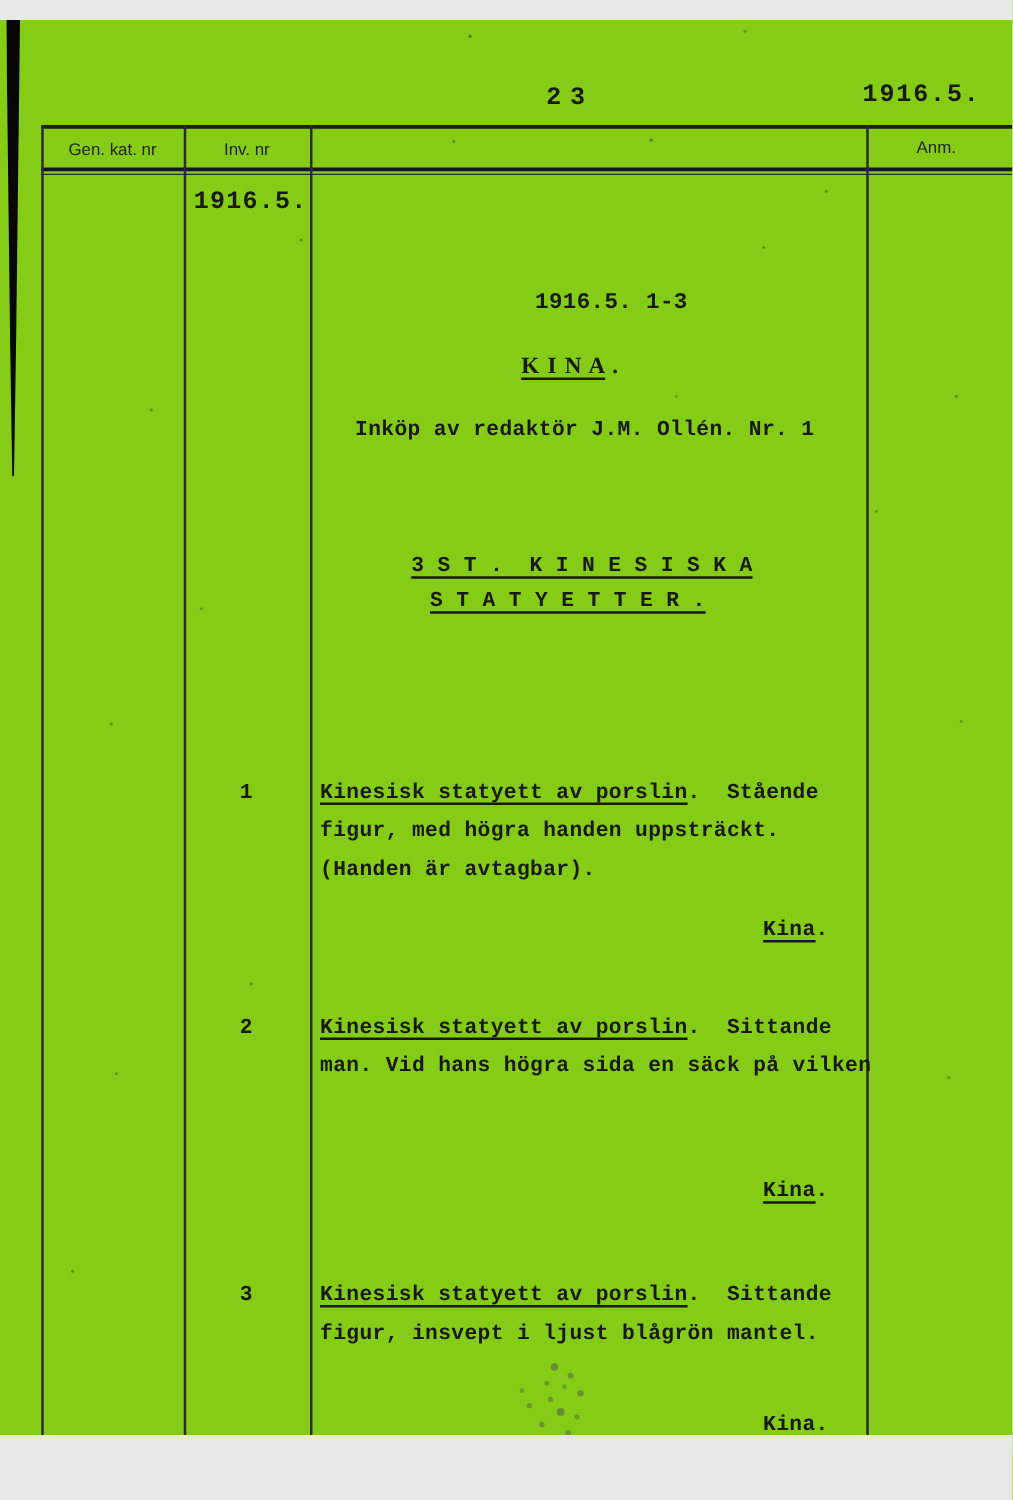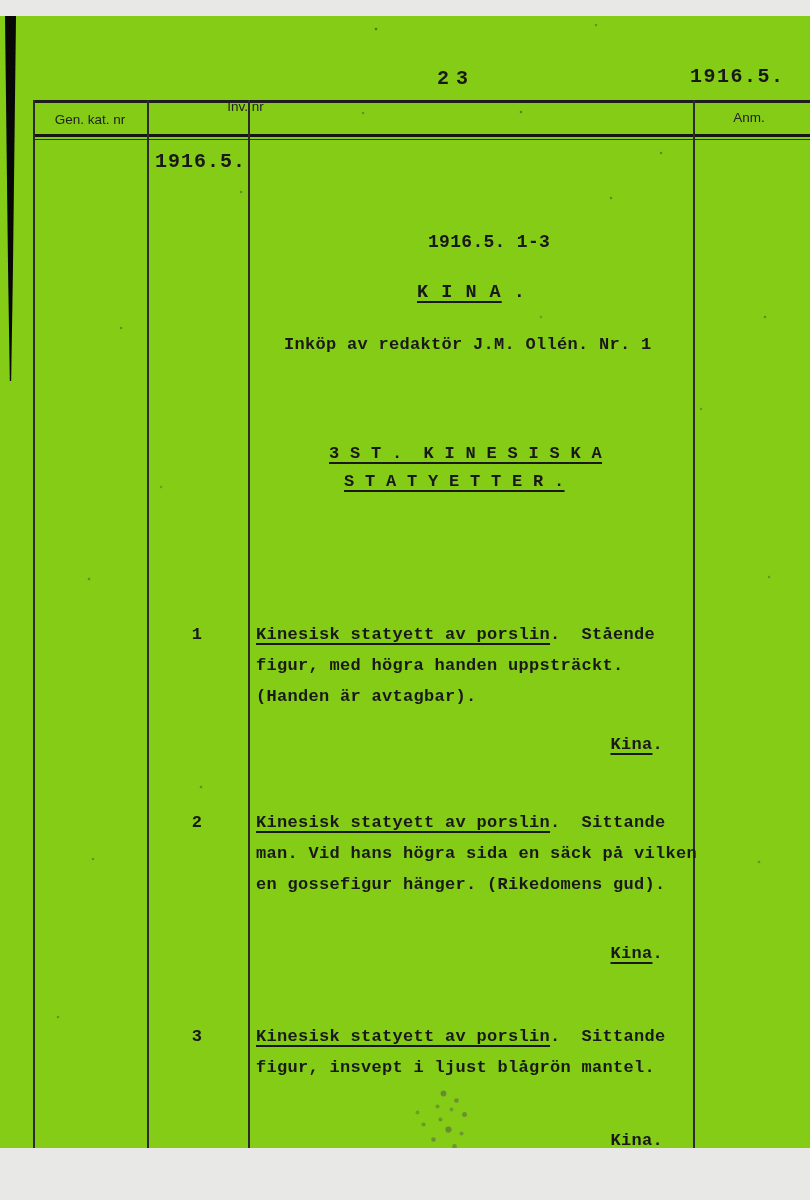--- a/index.html
+++ b/index.html
@@ -31,35 +31,35 @@
   .v-1{left:147px;}
   .v-2{left:248px;}
   .v-3{left:693px;}
   
   .form-label{
     position:absolute;
     font-family:"Liberation Sans","DejaVu Sans",sans-serif;
     font-size:13.5px;color:#222;text-align:center;
   }
   .lbl-gen{left:33px;width:114px;top:96px;}
-  .lbl-inv{left:147px;width:101px;top:83px;padding-left:48px;}
+  .lbl-inv{left:147px;width:101px;top:96px;}
   .lbl-anm{left:693px;width:112px;top:94px;}
   
   .tw{
     position:absolute;white-space:pre;
     font-family:"Liberation Mono","DejaVu Sans Mono",monospace;
     font-weight:700;color:#191919;
     font-size:17px;letter-spacing:0.3px;line-height:1.2;
   }
   .u{text-decoration:underline;text-decoration-thickness:2px;text-underline-offset:4px;}
   .page-number{left:437px;top:51px;font-size:20px;letter-spacing:7px;font-weight:600;}
   .page-year{left:690px;top:49px;font-size:20px;letter-spacing:1.5px;}
   .inv-group{left:155px;top:134px;font-size:20px;letter-spacing:1px;}
   .range-heading{left:428px;top:216px;font-size:18px;}
-  .country-heading{left:417px;top:266px;font-size:18.5px;letter-spacing:1px;}
+  .country-heading{left:417px;top:266px;font-size:18.5px;letter-spacing:1px;font-family:Liberation Serif, serif;}
   .prov-0{left:284px;top:319px;}
   .prov-1{left:284px;top:350px;}
   .set-0{left:329px;top:428px;}
   .set-1{left:344px;top:456px;}
   .desc-0{left:256px;top:506px;}
   .desc-1{left:256px;top:537px;}
   .item-nr{left:147px;width:100px;text-align:center;}
   .nr-1{top:609px;} .nr-2{top:797px;} .nr-3{top:1011px;}
   .i1-l0{left:256px;top:609px;} .i1-l1{left:256px;top:640px;} .i1-l2{left:256px;top:671px;}
   .i1-or{left:256px;top:719px;width:407px;text-align:right;}
@@ -146,21 +146,20 @@
 
   <div class="tw item-nr nr-1">1</div>
   <div class="tw i1-l1">figur, med högra handen uppsträckt.</div>
   <div class="tw i1-l0"><span class="u">Kinesisk statyett av porslin</span><span>.  Stående</span></div>
   <div class="tw i1-l2">(Handen är avtagbar).</div>
   <div class="tw i1-or"><span class="u">Kina</span><span>.</span></div>
 
   <div class="tw item-nr nr-2">2</div>
   <div class="tw i2-l0"><span class="u">Kinesisk statyett av porslin</span><span>.  Sittande</span></div>
   <div class="tw i2-l1">man. Vid hans högra sida en säck på vilken</div>
-  <div class="tw i2-l2">en gossefigur hänger. (Rikedomens gud).</div>
   <div class="tw i2-or"><span class="u">Kina</span><span>.</span></div>
 
   <div class="tw item-nr nr-3">3</div>
   <div class="tw i3-l0"><span class="u">Kinesisk statyett av porslin</span><span>.  Sittande</span></div>
   <div class="tw i3-l1">figur, insvept i ljust blågrön mantel.</div>
   <div class="tw i3-or"><span class="u">Kina</span><span>.</span></div>
 
   <div class="footer">
     <span class="printer-name">CARL SVANBERG AB, VÄXJÖ</span>
     <span class="printer-code">4407 8 68</span>

